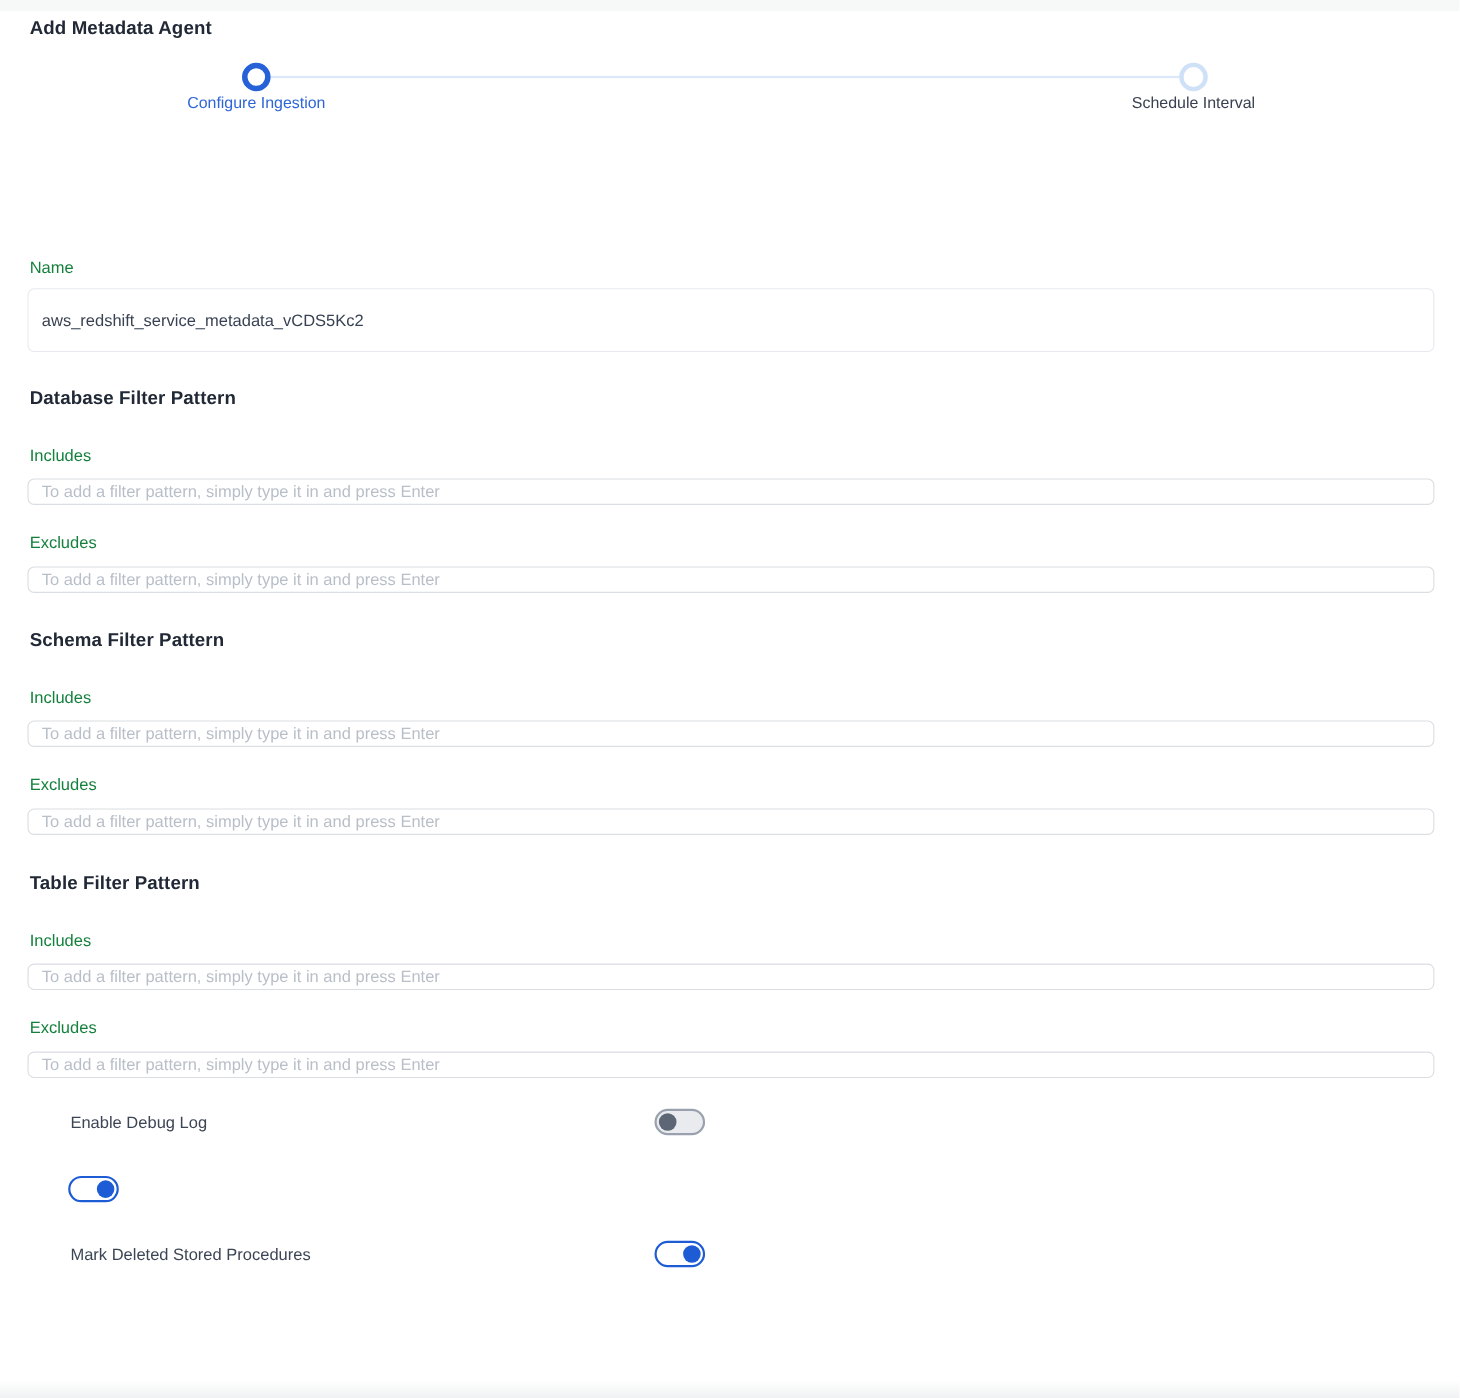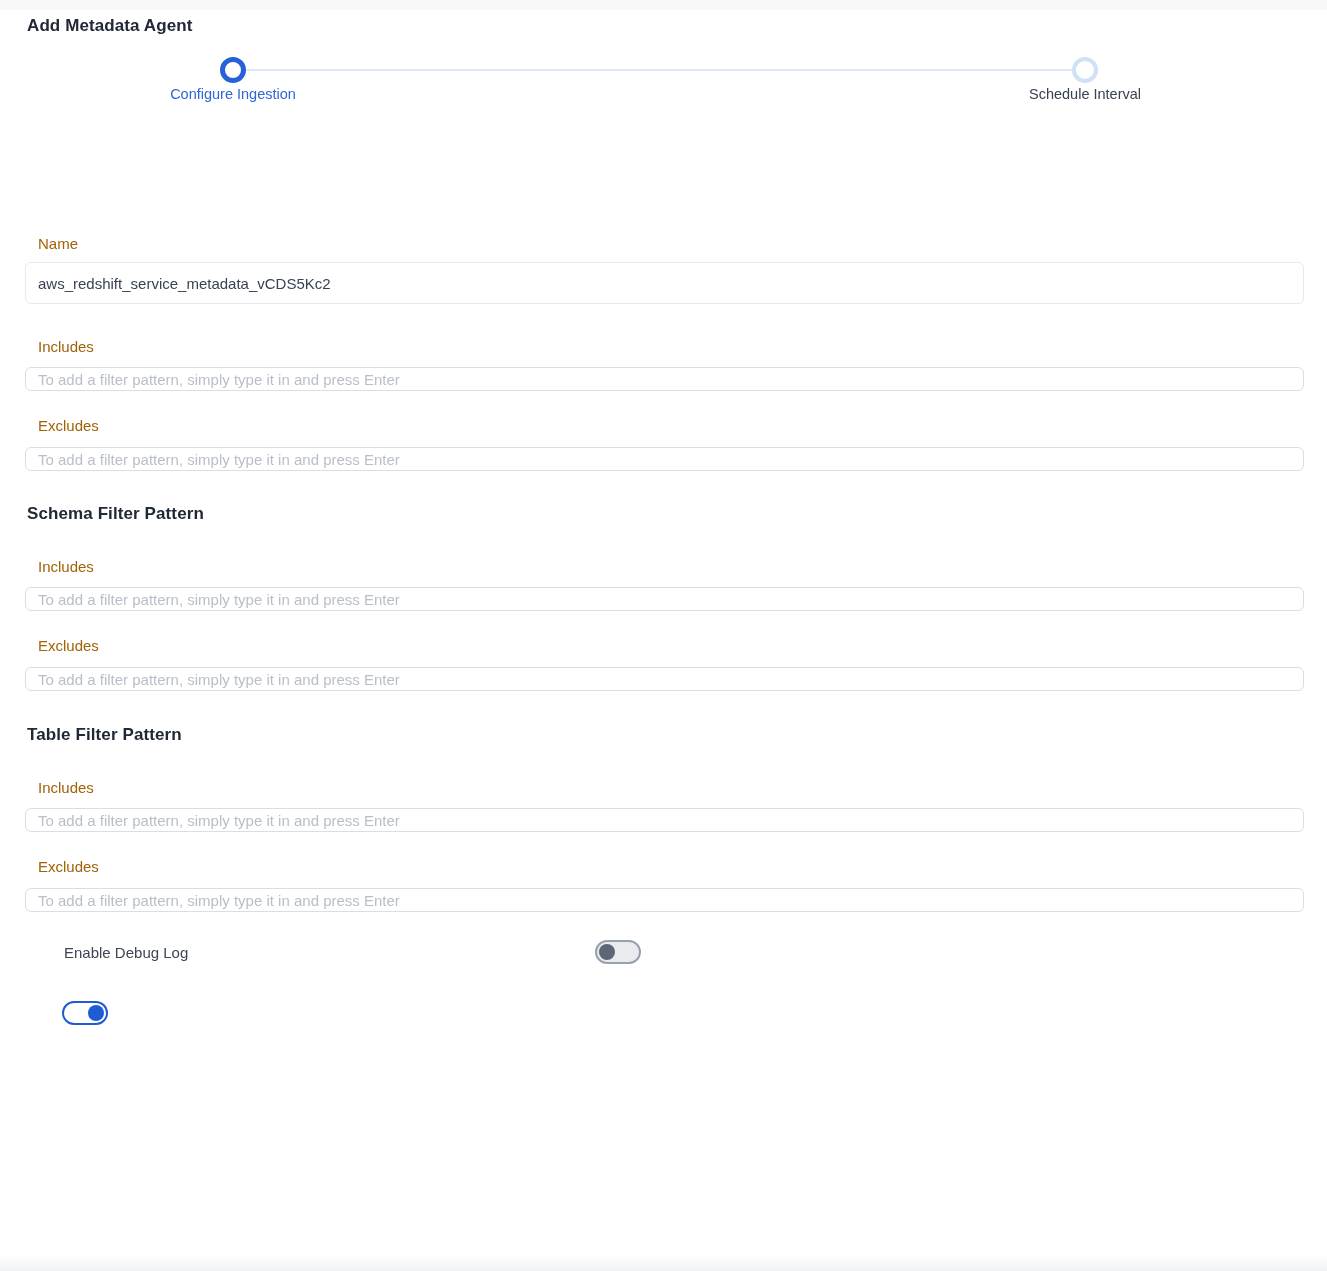--- a/index.html
+++ b/index.html
@@ -74,45 +74,45 @@
     white-space: nowrap;
     color: #394150;
     cursor: pointer;
   }
   .step-label.active { left: 208px; color: #2f66d6; }
   .step-label.second { left: 1060px; }
 
   
   .field-label {
     display: block;
-    margin: 0 0 0 13px;
+    margin: 0 0 0 2px;
     font-size: 15px;
     line-height: 18px;
-    color: #a16207;
+    color: #15803d;
   }
   .field-label.name-label { margin-top: 119px; }
   .field-label.includes   { margin-top: 34px; }
   .field-label.excludes   { margin-top: 26px; }
 
   .text-input {
     display: block;
     width: 100%;
     font-family: "Liberation Sans", sans-serif;
     font-size: 15px;
     color: #394253;
     background: #ffffff;
     border: 1px solid #dadde2;
     border-radius: 6px;
     padding: 0 12px;
     outline: none;
   }
   .text-input::placeholder { color: #b9bfc8; opacity: 1; }
   .name-input {
     margin-top: 9px;
-    height: 42px;
+    height: 58px;
     border-color: #e7e9ee;
   }
   .filter-input {
     height: 24px;
   }
   .filter-input.inc { margin-top: 11px; }
   .filter-input.exc { margin-top: 12px; }
 
   h2.section-title {
     margin: 32px 0 0 2px;
@@ -177,20 +177,21 @@
     <div class="step-line"></div>
     <div class="step-circle active"></div>
     <div class="step-circle inactive"></div>
     <div class="step-label active">Configure Ingestion</div>
     <div class="step-label second">Schedule Interval</div>
   </div>
 
   <label class="field-label name-label">Name</label>
   <input class="text-input name-input" type="text" value="aws_redshift_service_metadata_vCDS5Kc2" style="">
 
+  <h2 class="section-title first">Database Filter Pattern</h2>
   <label class="field-label includes">Includes</label>
   <input class="text-input filter-input inc" type="text" placeholder="To add a filter pattern, simply type it in and press Enter" style="">
   <label class="field-label excludes">Excludes</label>
   <input class="text-input filter-input exc" type="text" placeholder="To add a filter pattern, simply type it in and press Enter" style="">
 
   <h2 class="section-title">Schema Filter Pattern</h2>
   <label class="field-label includes">Includes</label>
   <input class="text-input filter-input inc" type="text" placeholder="To add a filter pattern, simply type it in and press Enter" style="">
   <label class="field-label excludes">Excludes</label>
   <input class="text-input filter-input exc" type="text" placeholder="To add a filter pattern, simply type it in and press Enter" style="">
@@ -207,16 +208,22 @@
         <span class="knob"></span>
       </button>
   </div>
 
   <div class="toggle-row r2">
     <button class="switch on">
         <span class="knob"></span>
       </button>
   </div>
 
+  <div class="toggle-row r3">
+    <span class="toggle-label">Mark Deleted Stored Procedures</span>
+    <button class="switch on">
+        <span class="knob"></span>
+      </button>
+  </div>
 
 </div>
 
 <div class="bottom-strip"></div>
 
 </body></html>

